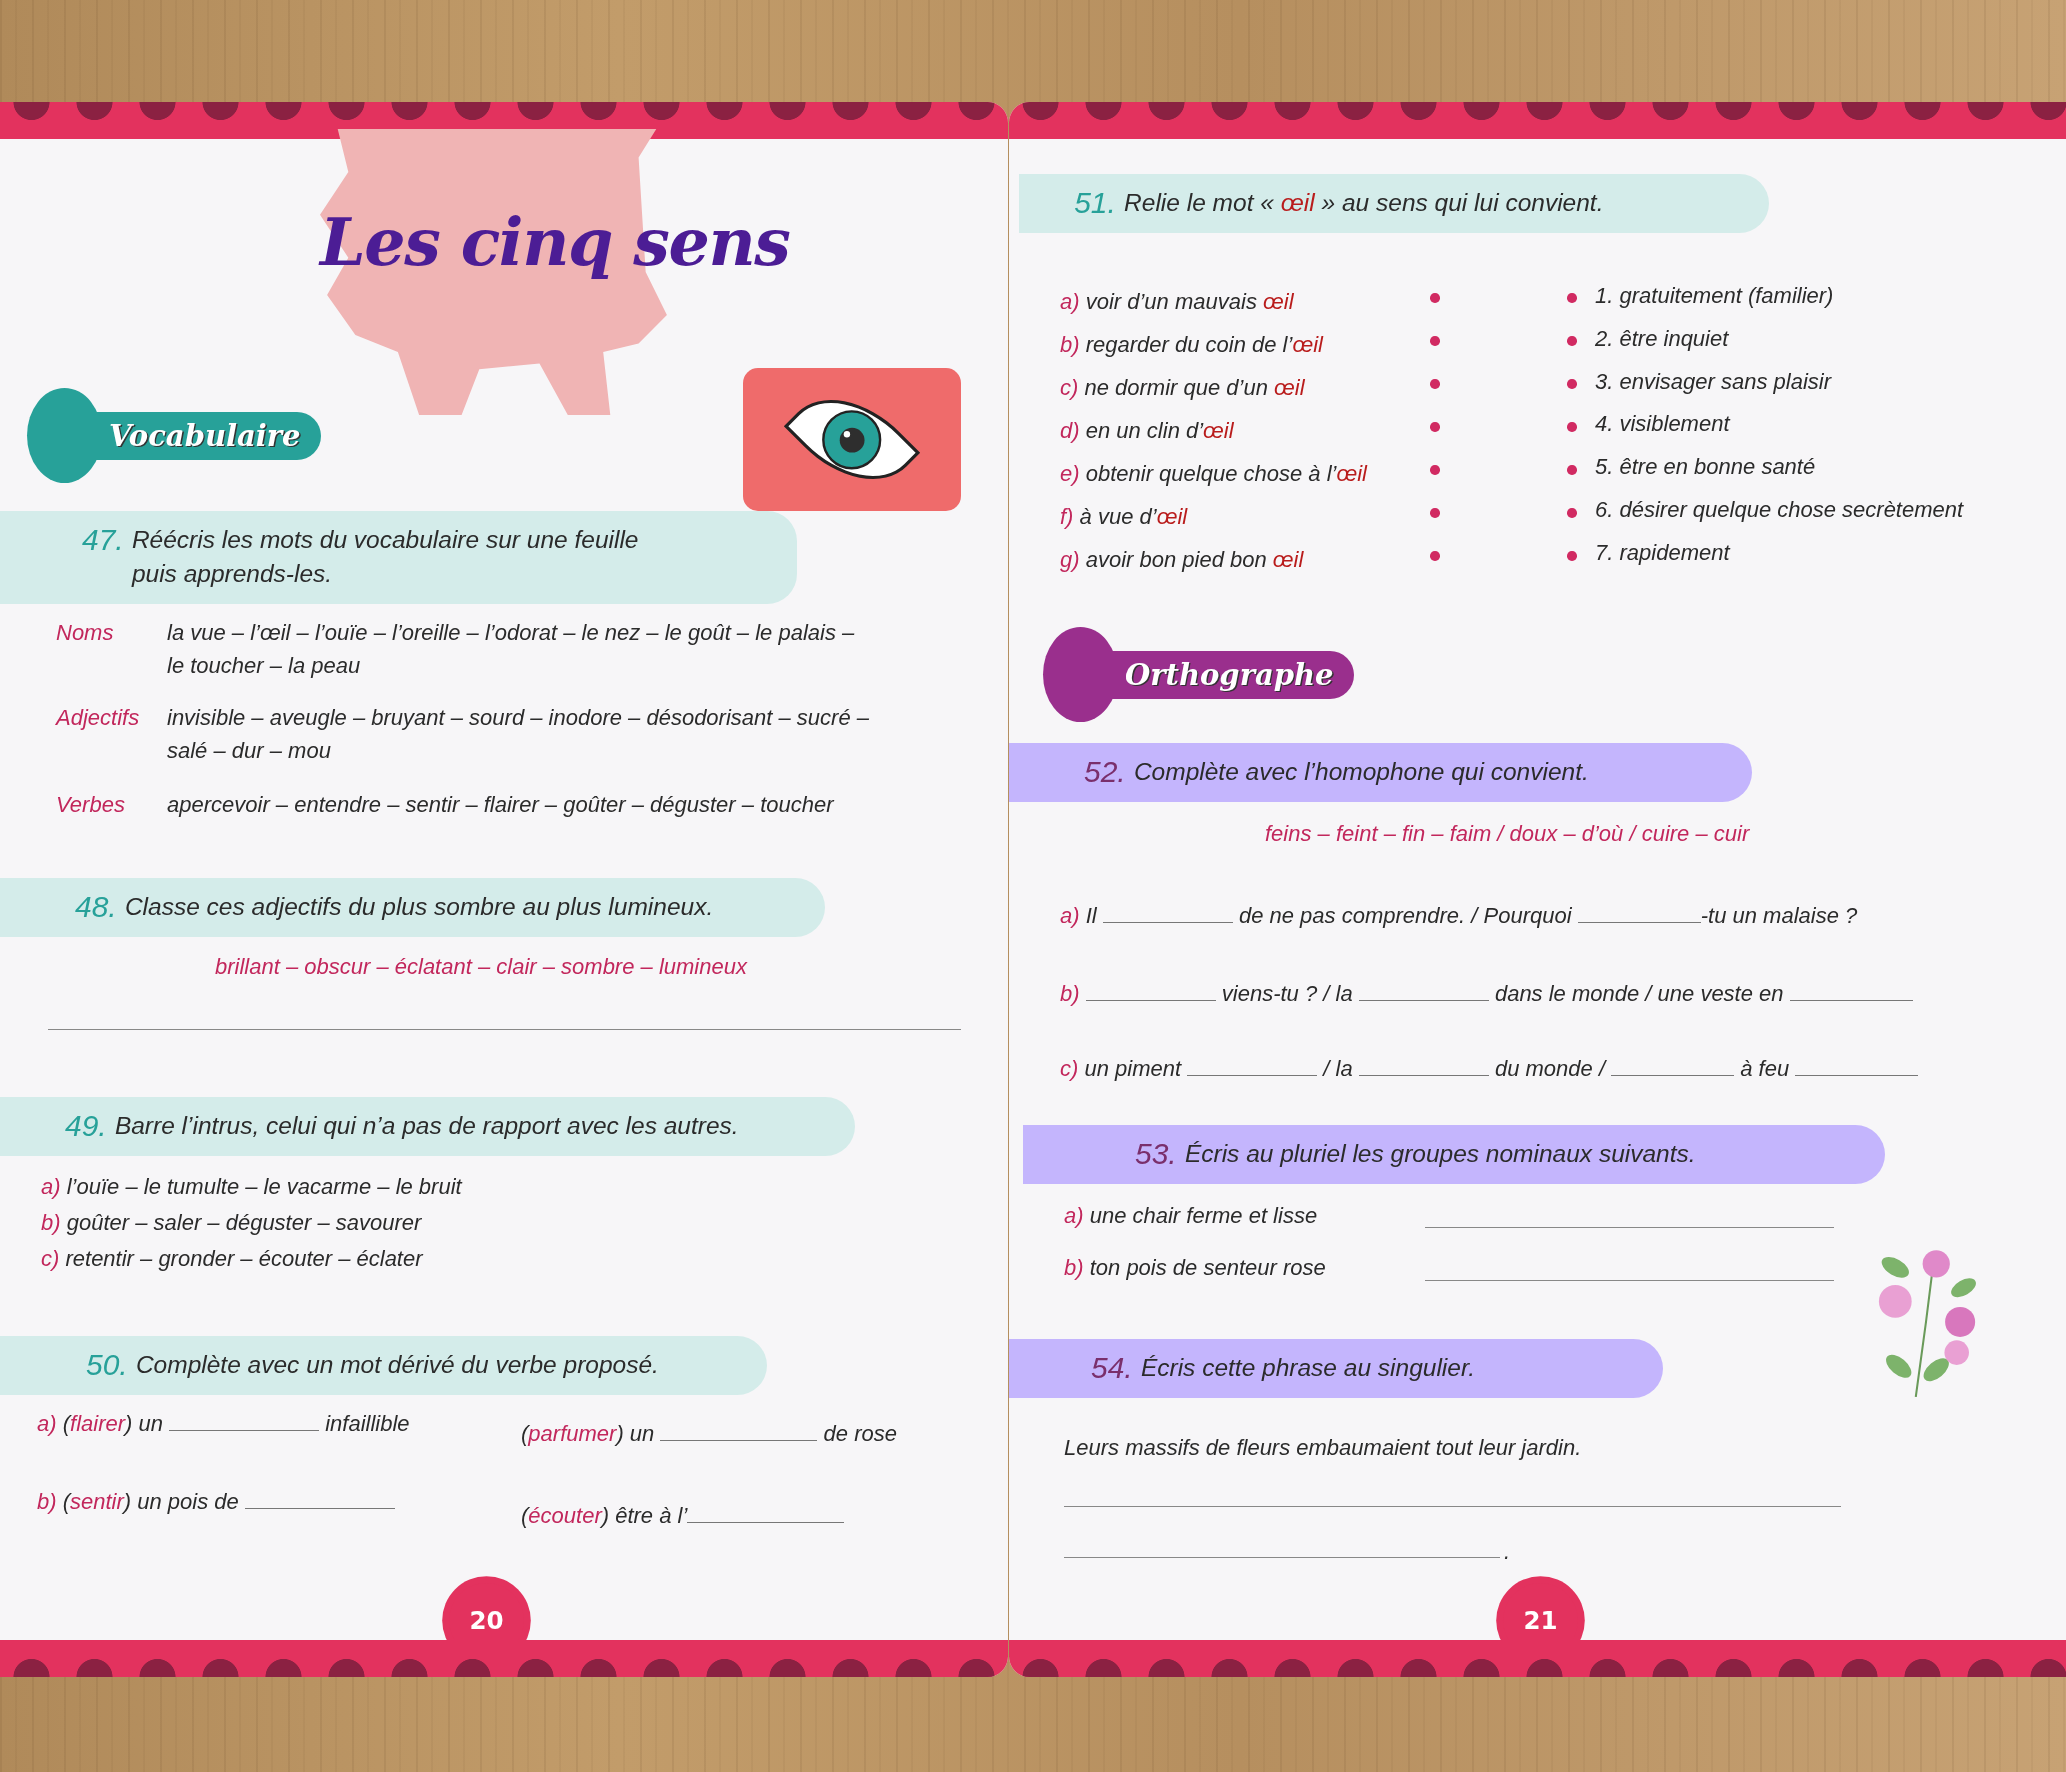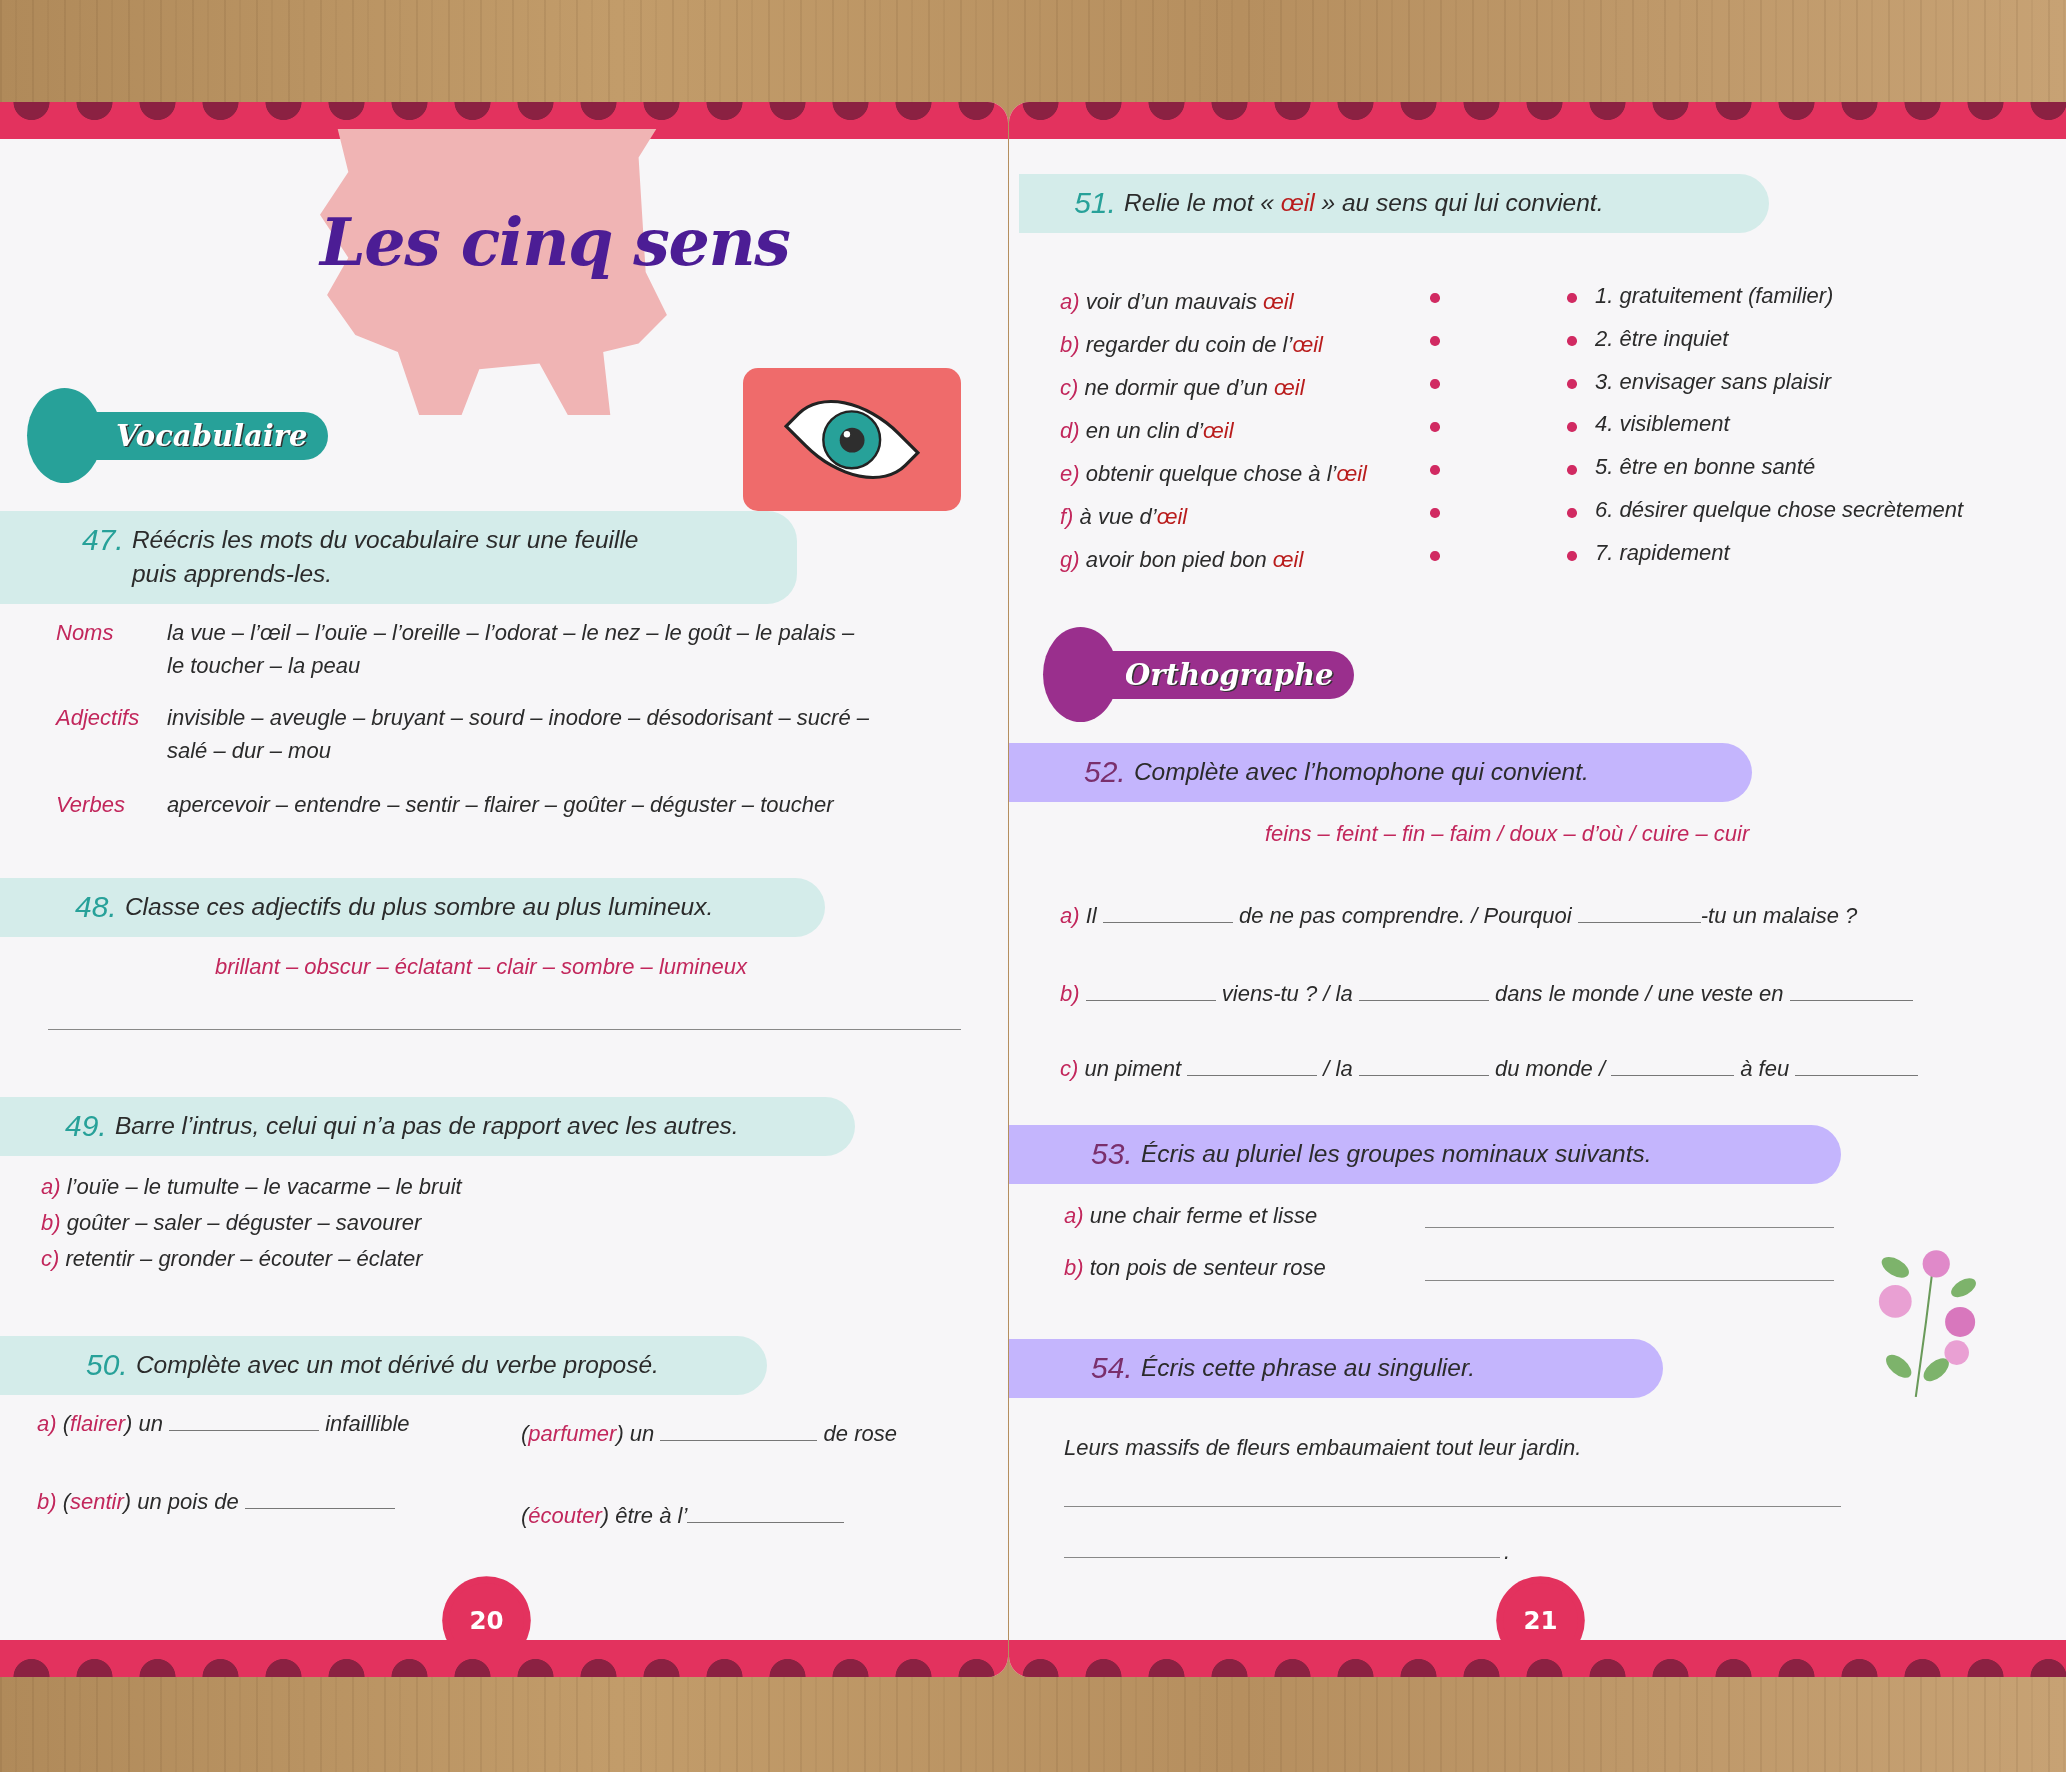--- a/index.html
+++ b/index.html
@@ -63,21 +63,21 @@
 <body>
 
 <div class="wood-grain"></div>
 
 <div class="page left">
   <div class="border-top"></div>
 
   <div class="title-gear"></div>
   <div class="title">Les cinq sens</div>
 
-  <div class="cat-badge vocab" style="left:27px;top:286px;gap:7px;">
+  <div class="cat-badge vocab" style="left:27px;top:286px;">
     <div class="cat-gear"></div>
     <div class="cat-pill">Vocabulaire</div>
   </div>
 
   <div class="eye-box">
     <div class="eye-white">
       <div class="iris">
           <div class="pupil"></div>
         </div>
     </div>
@@ -224,21 +224,21 @@
     <span>un piment</span>
     <span class="blank" style="width:130px;"></span>
     <span>/ la</span>
     <span class="blank" style="width:130px;"></span>
     <span>du monde /</span>
     <span class="blank" style="width:123px;"></span>
     <span>à feu</span>
     <span class="blank" style="width:123px;"></span>
   </div>
 
-  <div class="qbar lilac" style="left:0;top:1023px;width:723px;padding-left:82px;align-items:flex-end;">
+  <div class="qbar lilac" style="left:14px;top:1023px;width:723px;padding-left:112px;align-items:flex-end;">
     <span class="qnum">53.</span>
     <span>Écris au pluriel les groupes nominaux suivants.</span>
   </div>
   <div class="txt" style="left:55px;top:1101px;"><span class="lab">a)</span> <span>une chair ferme et lisse</span></div>
   <div class="line" style="left:416px;top:1125px;width:409px;"></div>
   <div class="txt" style="left:55px;top:1153px;"><span class="lab">b)</span> <span>ton pois de senteur rose</span></div>
   <div class="line" style="left:416px;top:1178px;width:409px;"></div>
 
   <svg class="flower" style="left:859px;top:1138px;" viewBox="0 0 170 230">
     <path d="M70 230 L85 120 L95 40" stroke="#6a9a5a" stroke-width="3" fill="none"></path>

